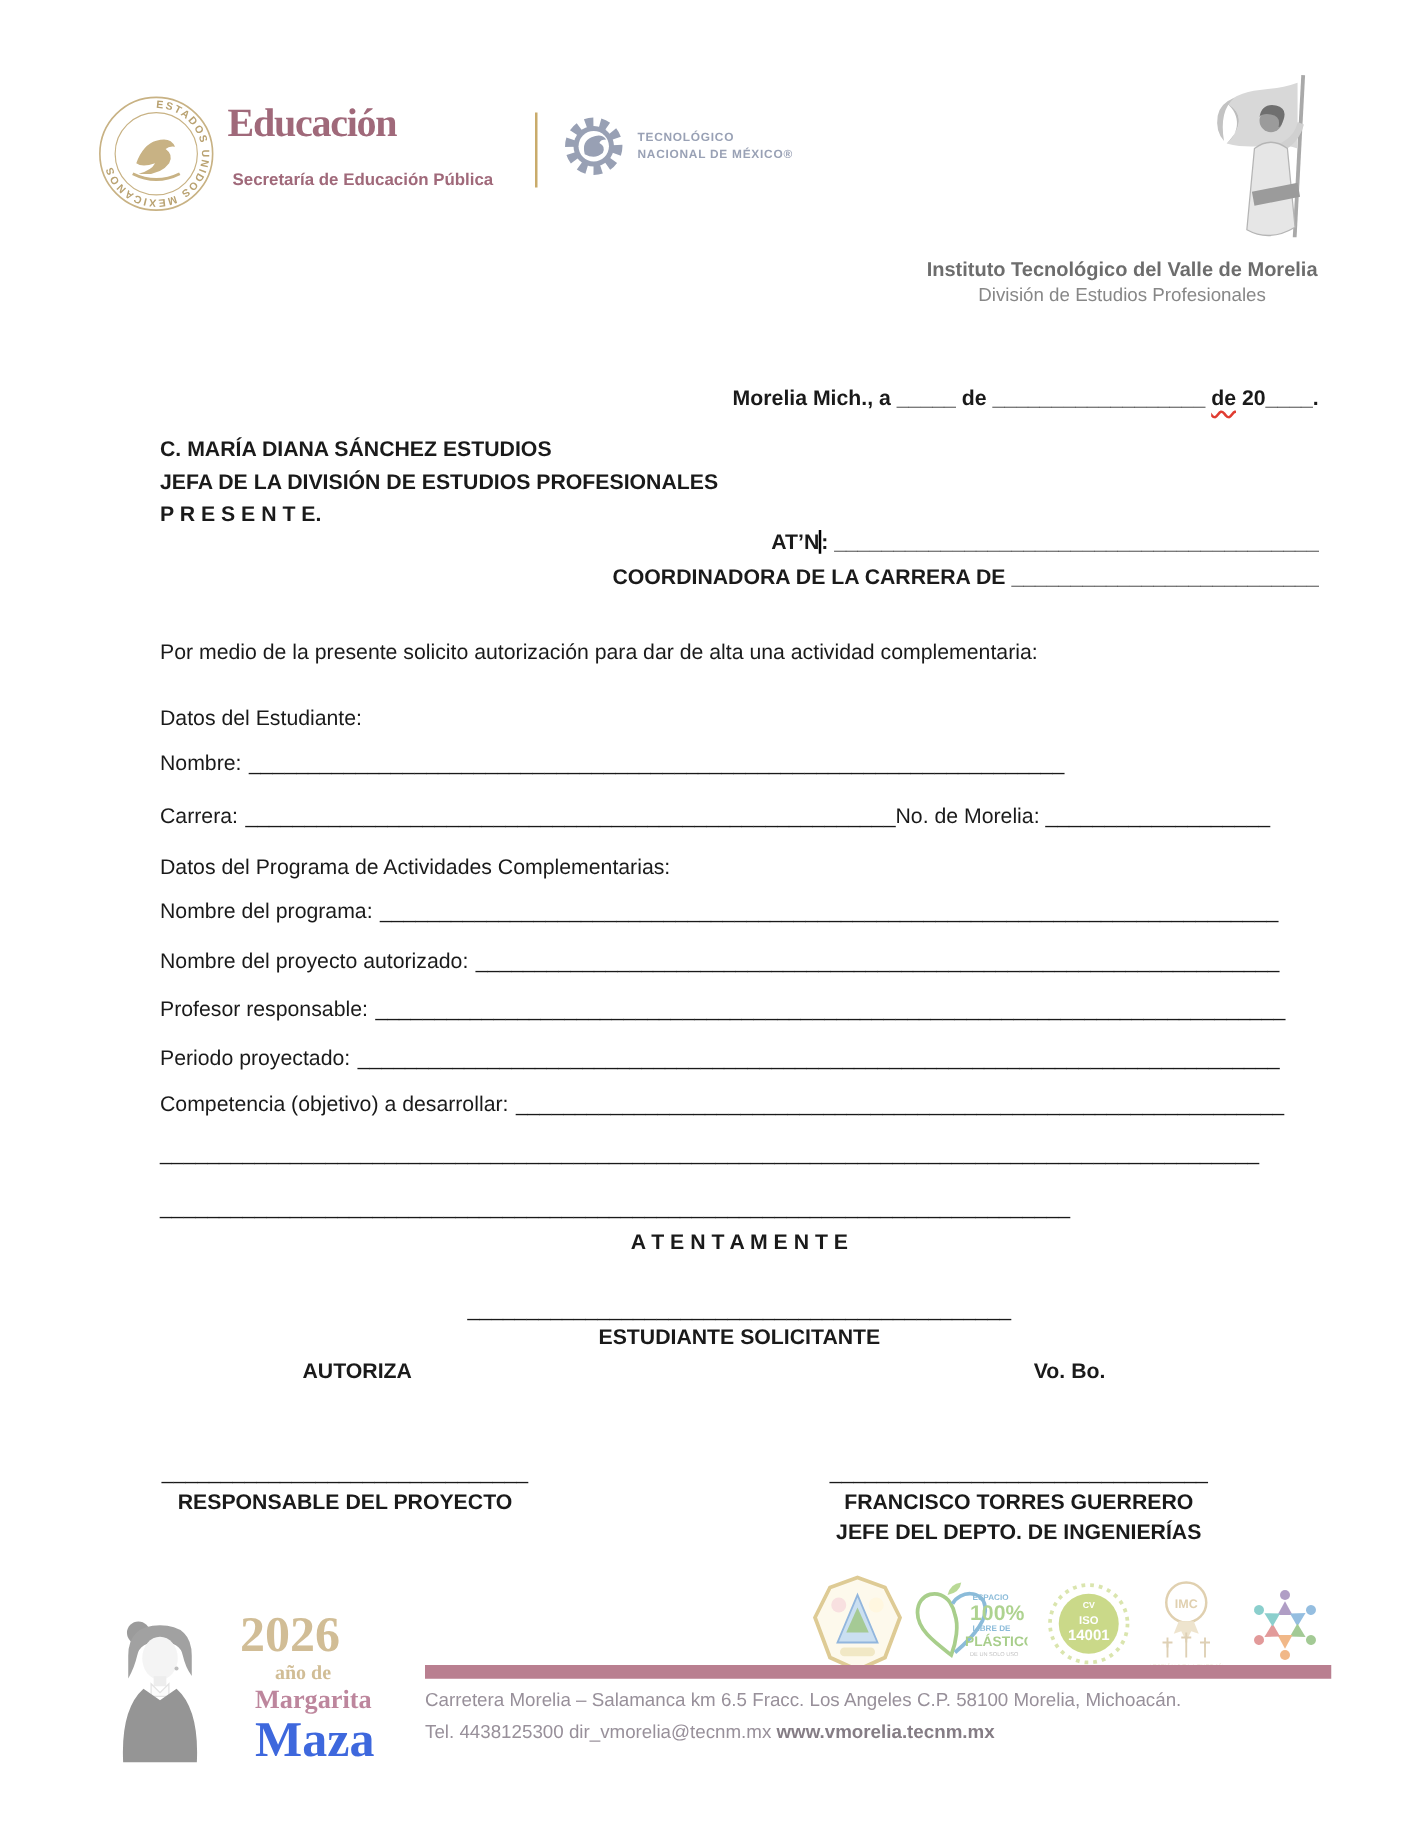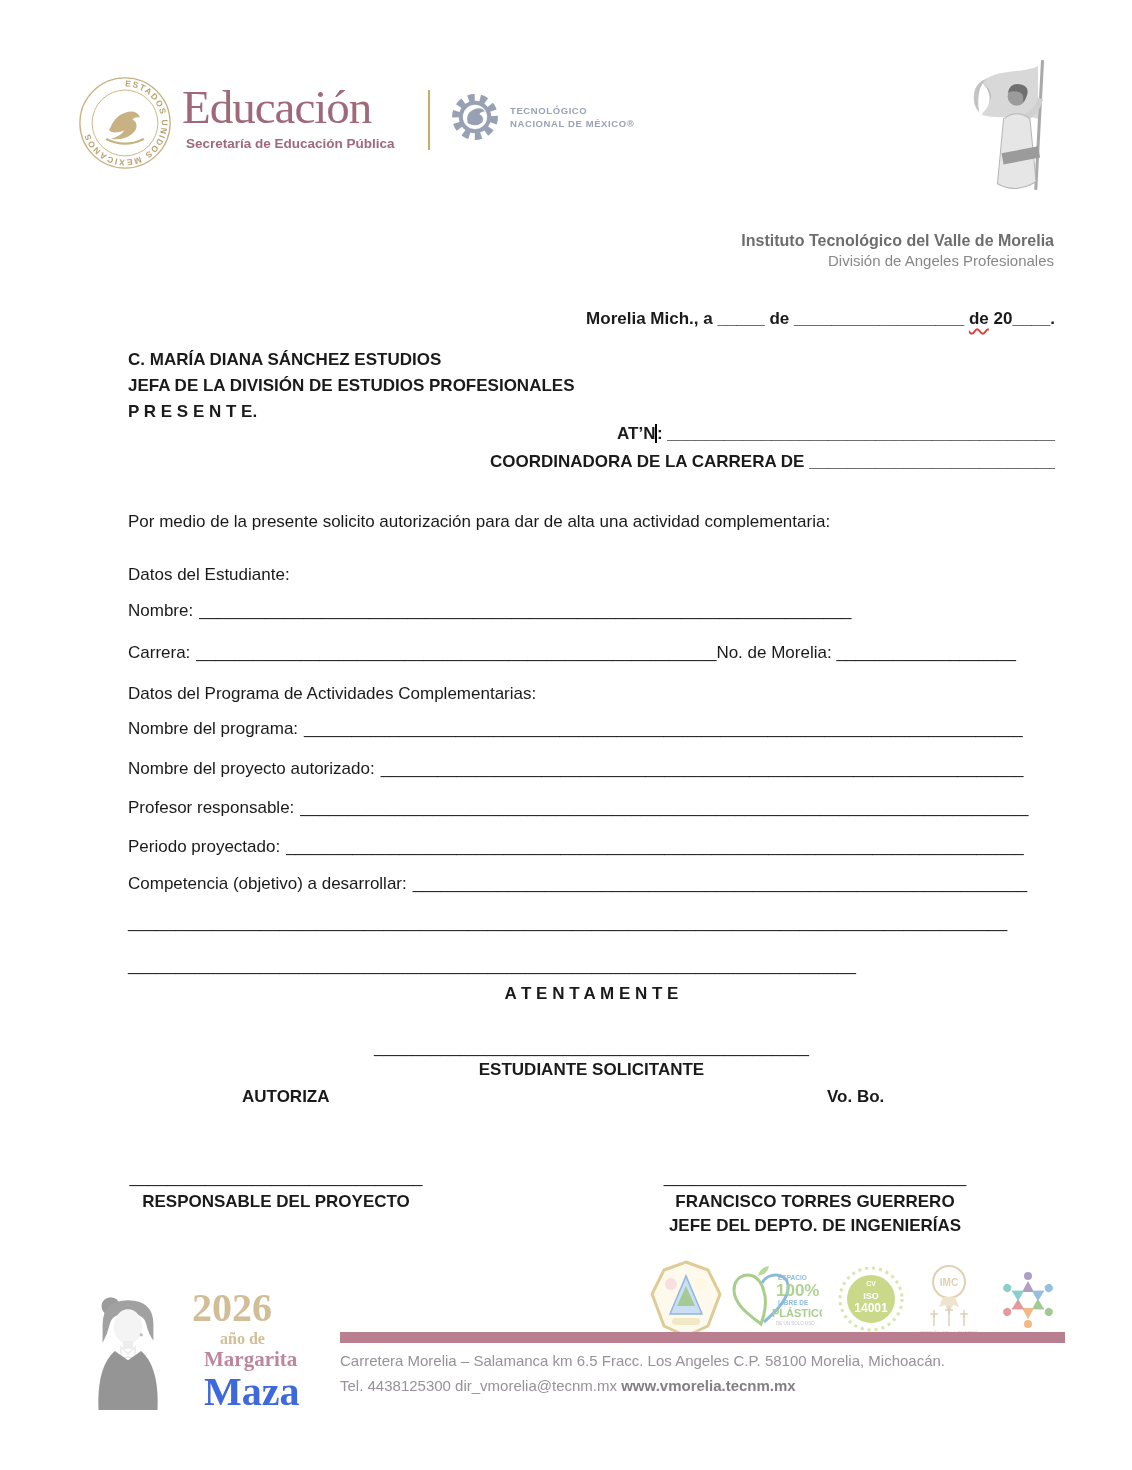--- a/index.html
+++ b/index.html
@@ -5,28 +5,28 @@
   html,body{margin:0;padding:0;background:#fff;}
   .page{position:relative;width:1132px;height:1470px;background:#ffffff;overflow:hidden;
         font-family:"Liberation Sans",sans-serif;color:#1a1a1a;font-size:17px;}
   .abs{position:absolute;white-space:nowrap;}
   .bold{font-weight:700;}
   .blank{letter-spacing:0;}
   .lbl{margin-right:6px;}
   
   .sep-seal{position:absolute;left:78px;top:76px;width:94px;height:94px;}
   .wordmark{position:absolute;left:182px;top:80px;font-family:"Liberation Serif",serif;
-            font-weight:400;font-size:47px;color:#a0697a;letter-spacing:-1px;}
+            font-weight:700;font-size:32px;color:#a0697a;letter-spacing:-1px;}
   .sep-sub{position:absolute;left:186px;top:136px;font-size:13.5px;font-weight:700;color:#a0697a;}
   .hdr-divider{position:absolute;left:428px;top:90px;width:2px;height:60px;background:#c9ab6b;}
   .tecnm-gear{position:absolute;left:448px;top:90px;width:54px;height:54px;}
   .tecnm-text{position:absolute;left:510px;top:104px;font-size:9.5px;font-weight:700;
               color:#99a1b5;letter-spacing:.6px;line-height:13px;}
   .flag-art{position:absolute;left:930px;top:56px;width:138px;height:142px;}
-  .institute{position:absolute;right:78px;top:208px;text-align:right;margin-top:24px;}
+  .institute{position:absolute;right:78px;top:208px;text-align:center;}
   .inst-name{font-size:16px;font-weight:700;color:#6d6d6d;}
   .inst-div{font-size:15px;color:#878787;margin-top:2px;}
   
   .date-line{position:absolute;right:77px;top:309px;font-weight:700;white-space:nowrap;}
   .squiggle{text-decoration-line:underline;text-decoration-style:wavy;
             text-decoration-color:#e03c31;text-decoration-thickness:1.5px;text-underline-offset:4px;}
   .recipient{position:absolute;left:128px;top:347px;font-weight:700;line-height:26px;white-space:nowrap;}
   .atn{position:absolute;right:77px;top:424px;font-weight:700;white-space:nowrap;}
   .coord{position:absolute;right:77px;top:452px;font-weight:700;white-space:nowrap;}
   .cursor{display:inline-block;width:1.5px;height:19px;background:#000;vertical-align:-4px;}
@@ -86,21 +86,21 @@
     <path d="M56,22 q-12,10 -8,34 q-7,-8 -5,-20 q2,-10 13,-14 z" fill="#c3c3c3"></path>
     <path d="M50,26 C64,34 62,46 50,58 C60,50 62,36 50,26 Z" fill="#bdbdbd"></path>
     <circle cx="85" cy="40" r="9" fill="#9b9b9b"></circle>
     <path d="M76,37 q2,-11 13,-9 q9,2 6,11 q-2,6 -4,6 q2,-9 -6,-10 q-7,-1 -9,2 z" fill="#6f6f6f"></path>
     <path d="M92,58 q12,-6 14,-17 l5,2 q-4,15 -17,21 z" fill="#d0d0d0"></path>
     <path d="M72,62 q13,-10 26,0 l6,62 q-20,12 -38,2 z" fill="#e6e6e6" stroke="#b5b5b5" stroke-width="1"></path>
     <path d="M70,96 l36,-7 l2,11 l-36,7 z" fill="#9b9b9b"></path>
   </svg>
   <div class="institute">
     <div class="inst-name">Instituto Tecnológico del Valle de Morelia</div>
-    <div class="inst-div">División de Angeles Profesionales</div>
+    <div class="inst-div">División de Estudios Profesionales</div>
   </div>
 
   <div class="date-line">
     <span>Morelia Mich., a</span>
     <span class="blank">_____</span>
     <span>de</span>
     <span class="blank">__________________</span>
     <span class="squiggle">de</span>
     <span>20</span><span class="blank">____</span><span>.</span>
   </div>

